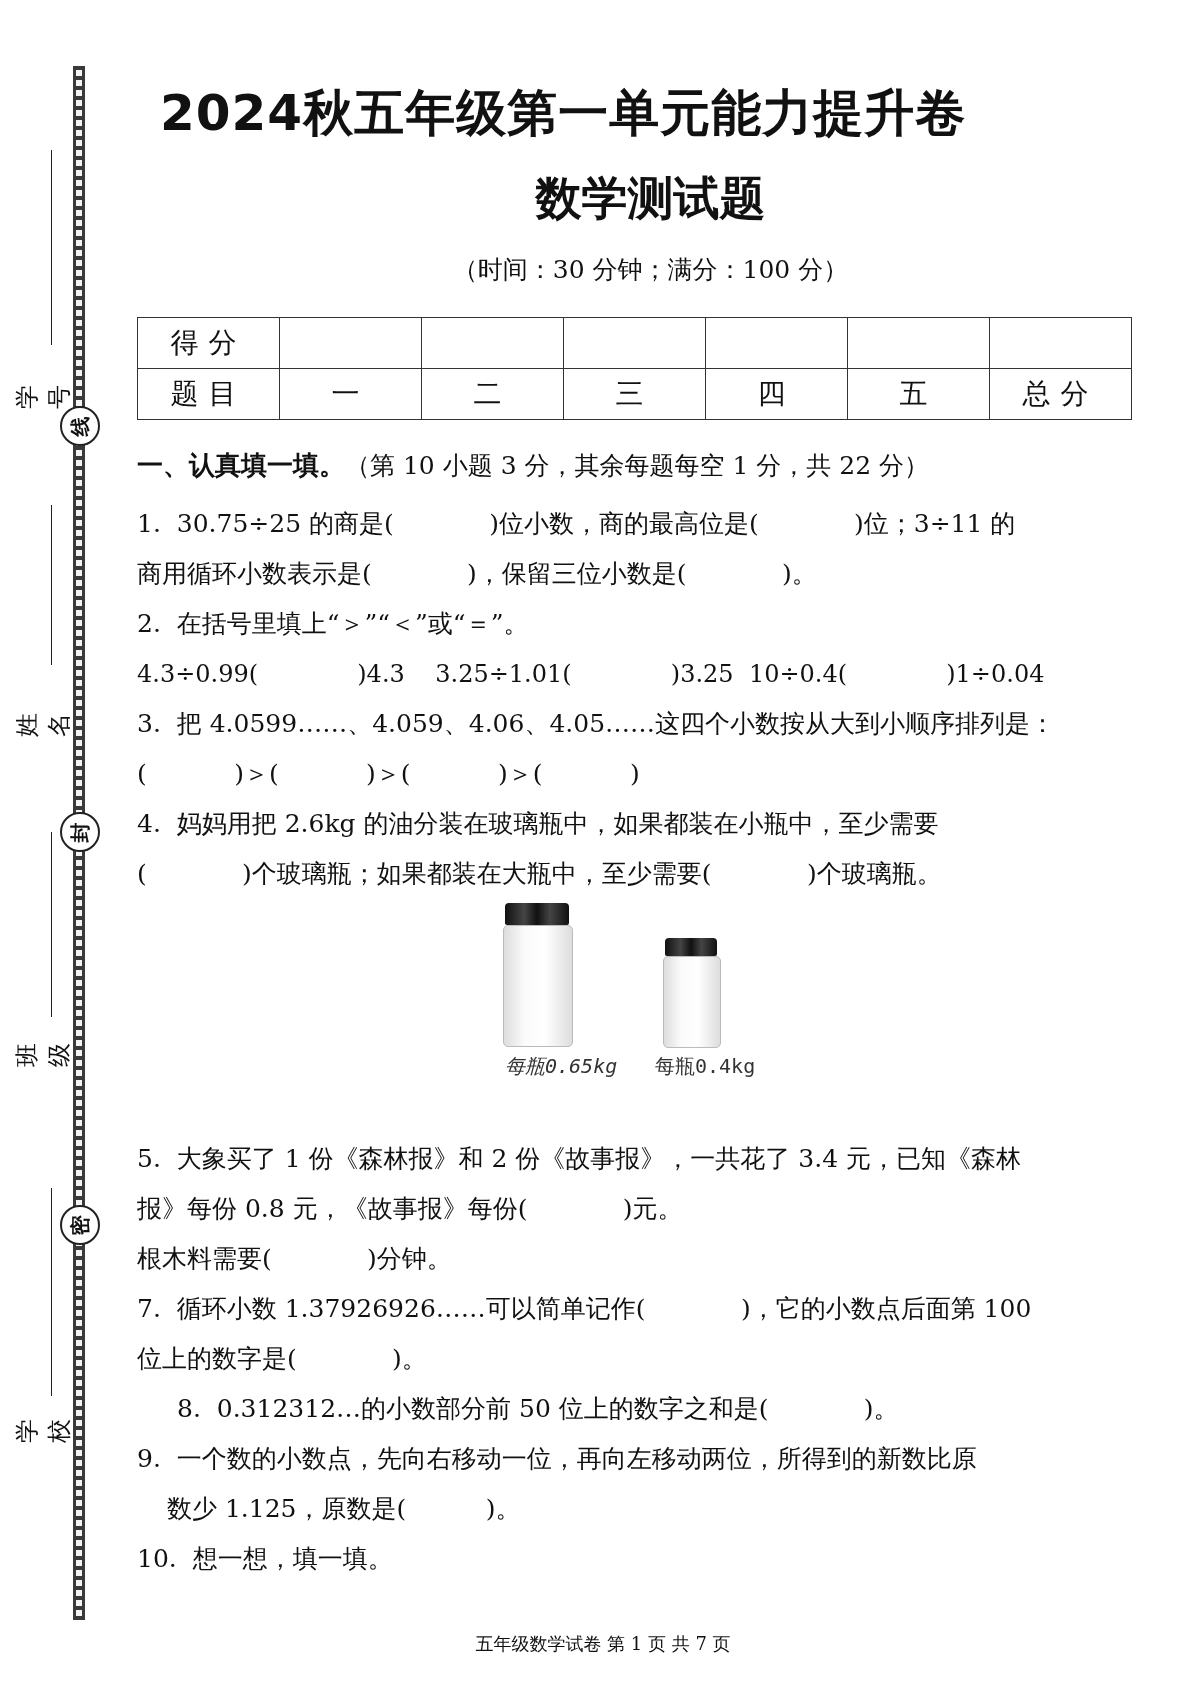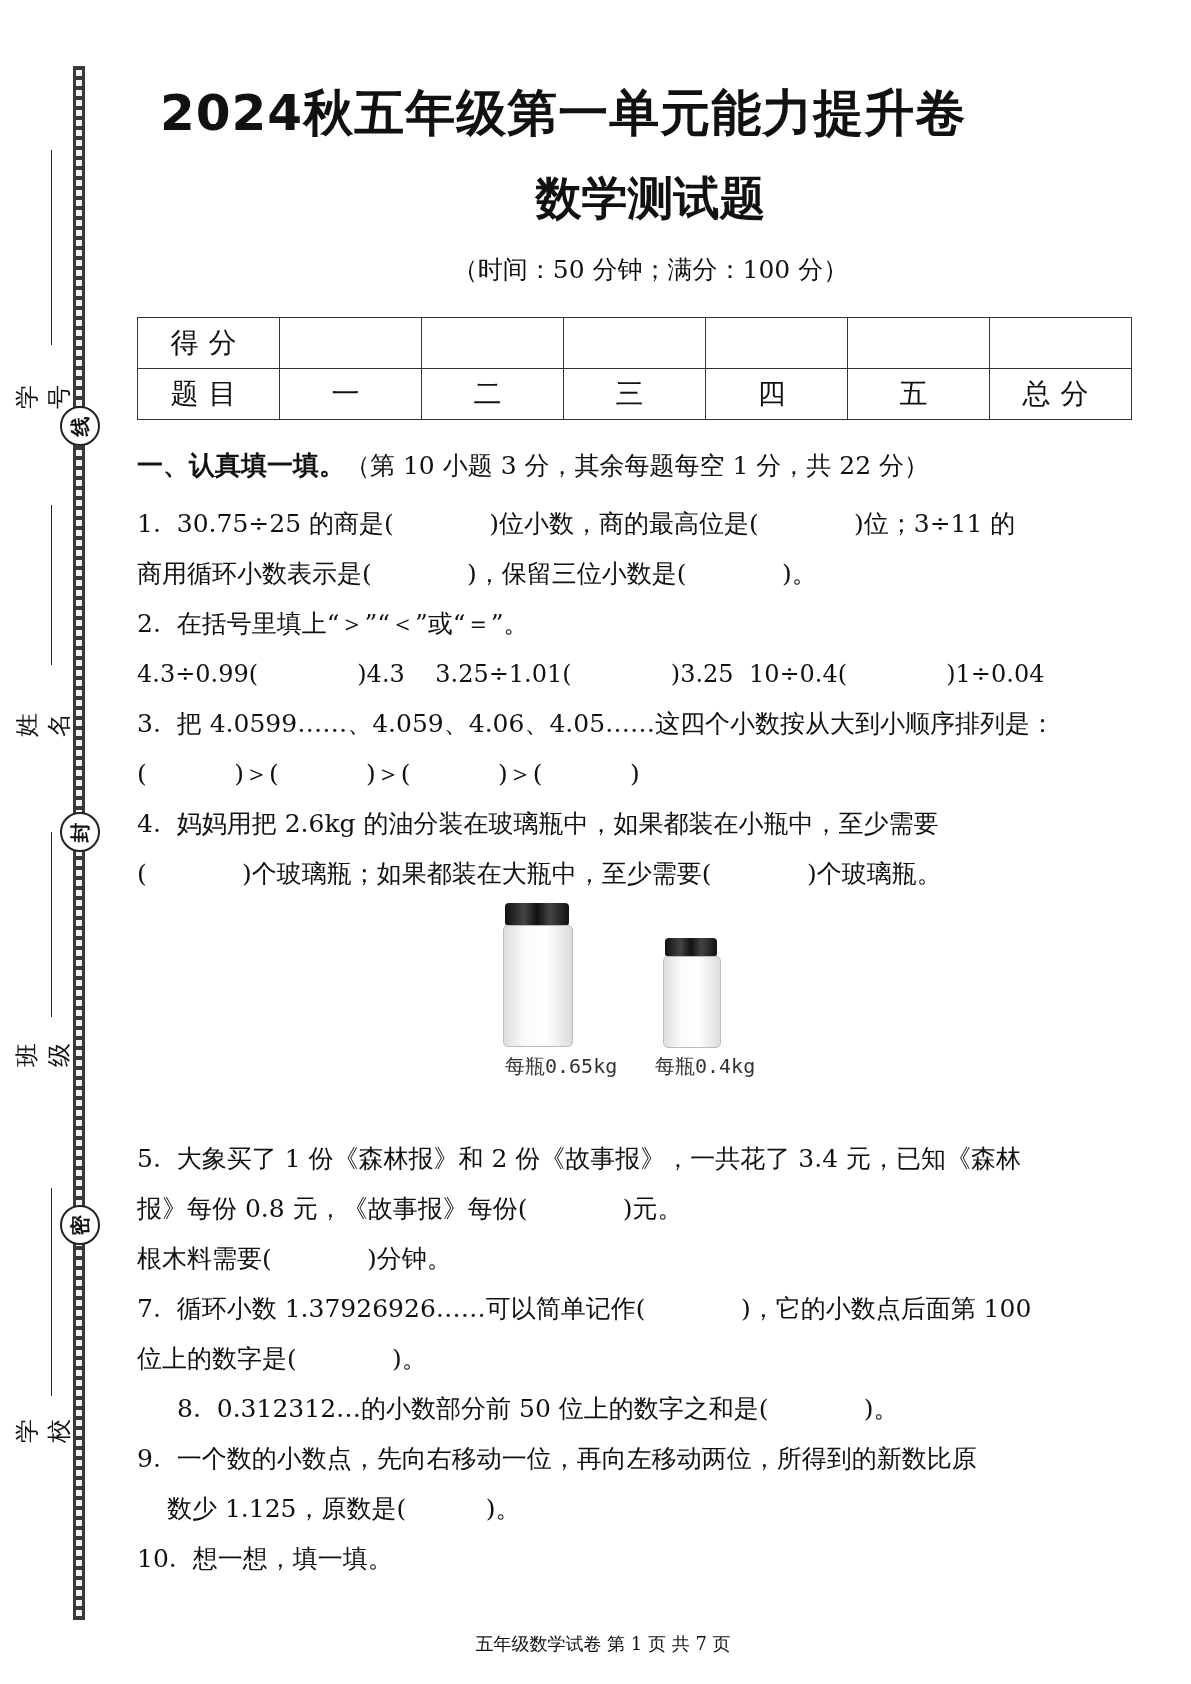--- a/index.html
+++ b/index.html
@@ -70,21 +70,21 @@
   </div>
 <div class="seal" style="top:812px;">
     <span>封</span>
   </div>
 <div class="seal" style="top:1205px;">
     <span>密</span>
   </div>
 
 <div class="title">2024秋五年级第一单元能力提升卷</div>
 <div class="subtitle">数学测试题</div>
-<div class="meta">（时间：50 分钟；满分：100 分）</div>
+<div class="meta">（时间：30 分钟；满分：100 分）</div>
 
 <table class="score">
   <tbody>
       <tr>
     <td>得分</td>
     <td></td>
     <td></td>
     <td></td>
     <td></td>
     <td></td>
@@ -129,17 +129,17 @@
 
 <div class="bottles">
   <div>
     <div class="cap" style="left:10px;top:10px;width:64px;height:22px;"></div>
     <div class="bottle" style="left:8px;top:32px;width:68px;height:120px;"></div>
   </div>
   <div>
     <div class="cap" style="left:170px;top:45px;width:52px;height:18px;"></div>
     <div class="bottle" style="left:168px;top:63px;width:56px;height:90px;"></div>
   </div>
-  <div class="bottle-label" style="left:10px;top:160px;">每瓶0.65kg</div>
+  <div class="bottle-label" style="left:10px;top:160px;font-style:italic;">每瓶0.65kg</div>
   <div class="bottle-label" style="left:160px;top:160px;">每瓶0.4kg</div>
 </div>
 
 <div class="footer">五年级数学试卷   第 1 页   共 7 页</div>
 
 </body></html>

